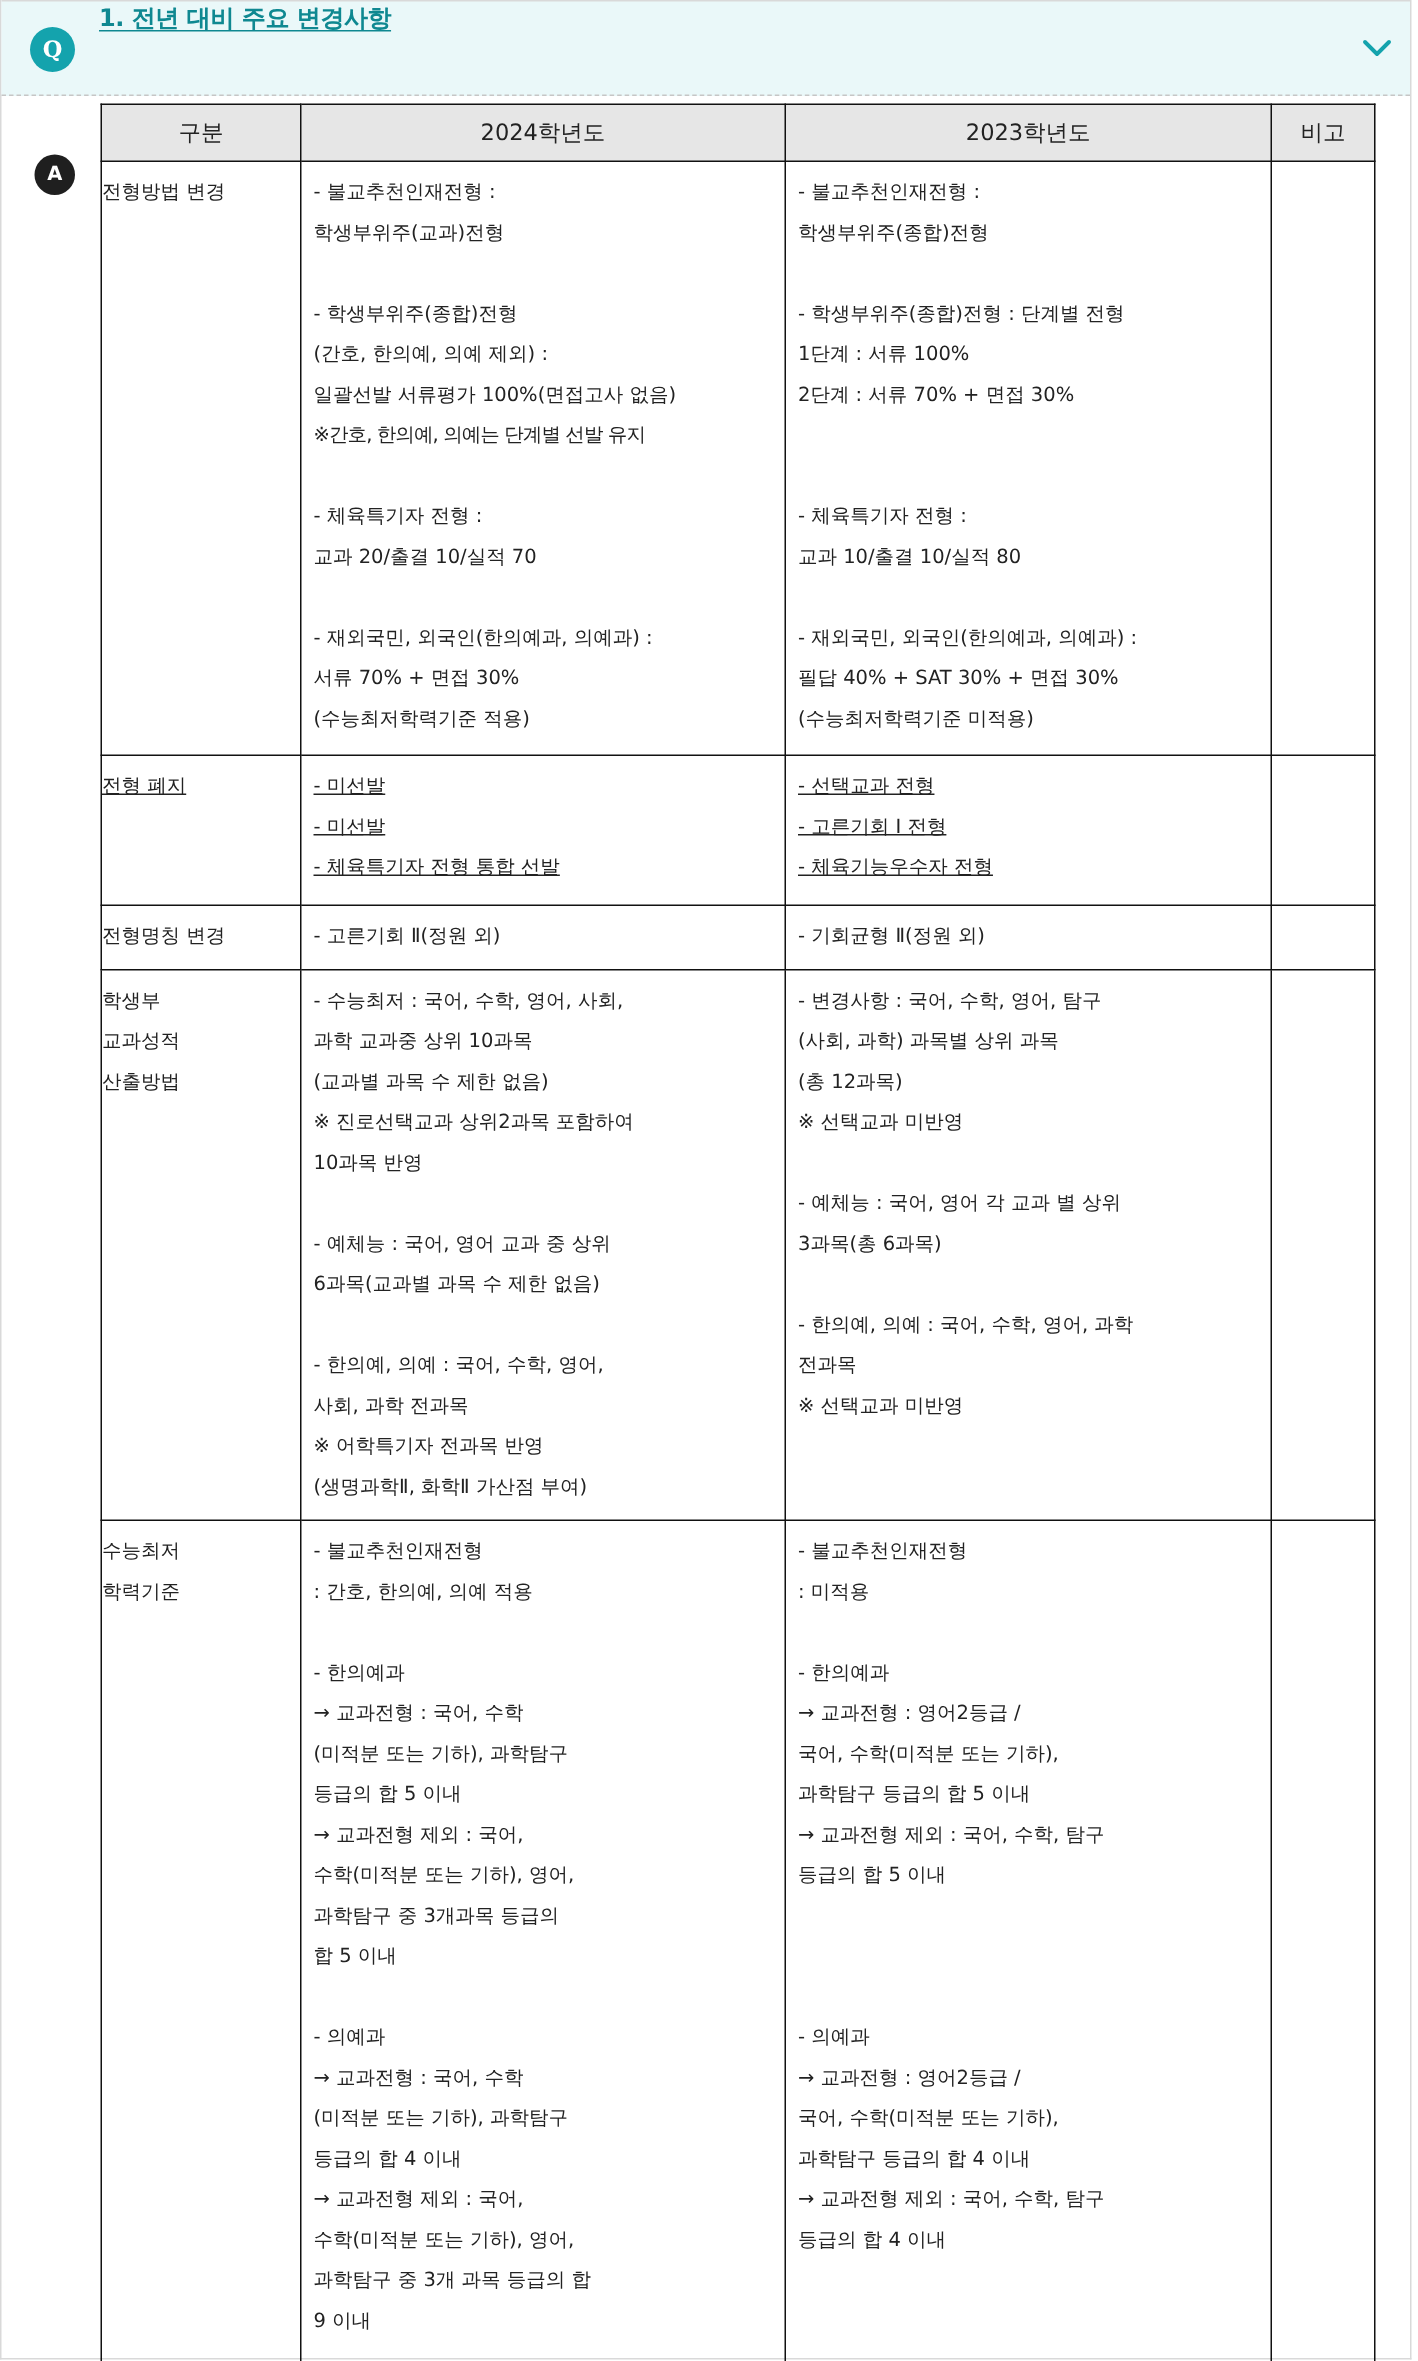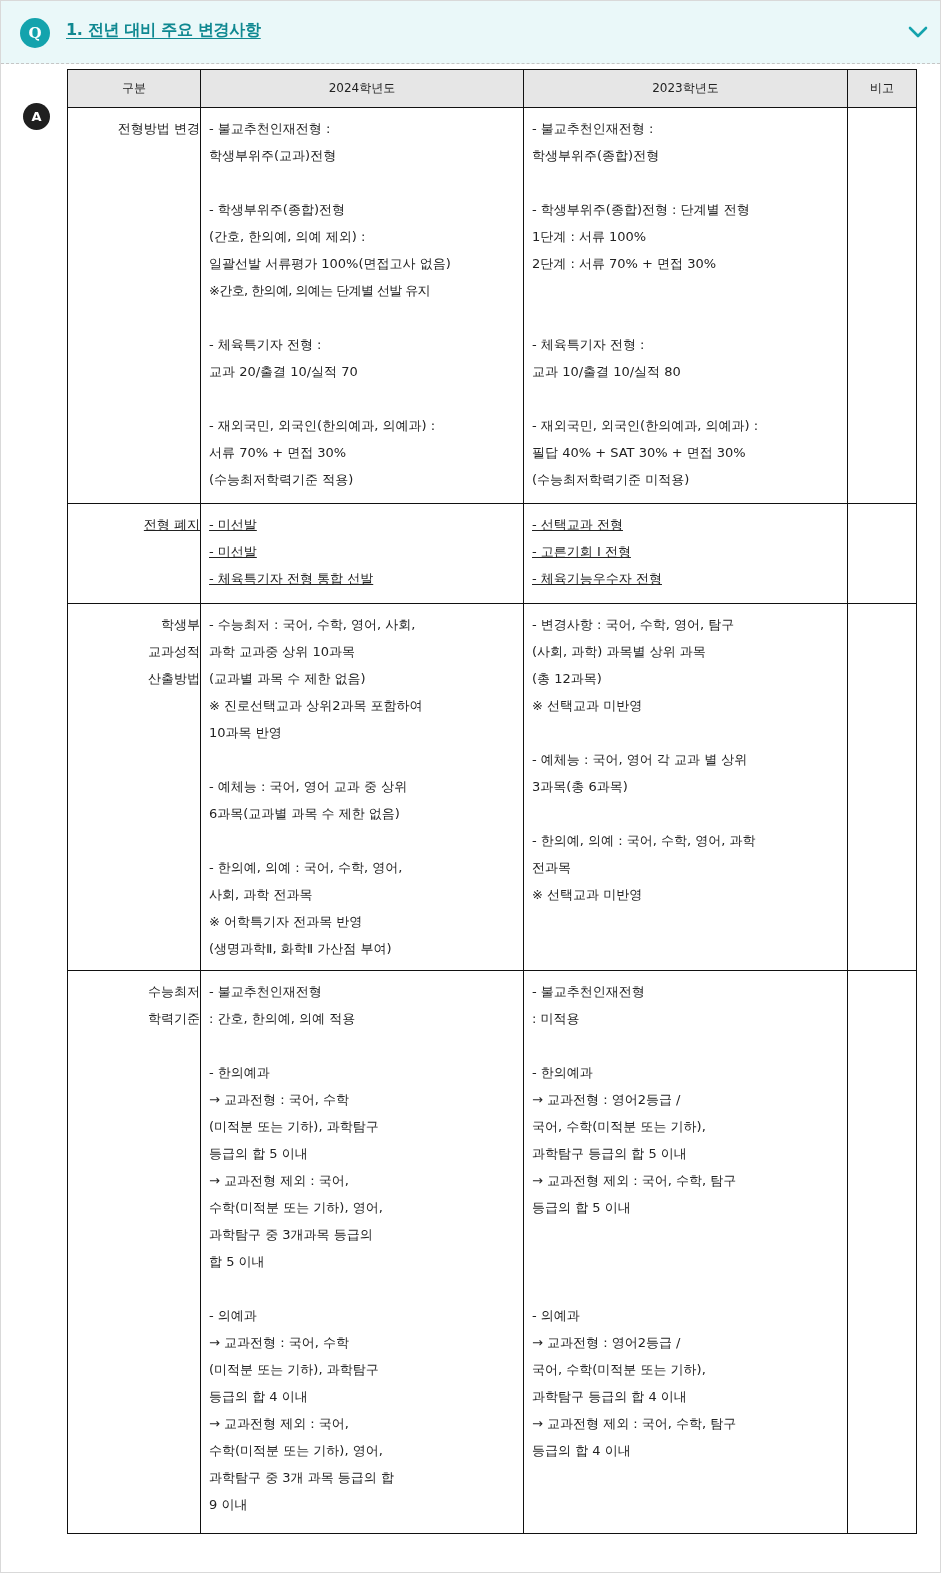--- a/index.html
+++ b/index.html
@@ -46,21 +46,21 @@
     color: #fff;
     font-family: "DejaVu Serif", "Liberation Serif", serif;
     font-weight: bold;
     font-size: 15px;
     line-height: 30px;
     text-align: center;
   }
   .q-title {
     position: absolute;
     left: 65px;
-    top: 19px;
+    top: 1px;
     font-size: 16px;
     font-weight: bold;
     color: #0f8891;
     text-decoration: underline;
     text-underline-offset: 3px;
     letter-spacing: -0.3px;
   }
   .chevron {
     position: absolute;
     left: 906px;
@@ -97,24 +97,24 @@
     border: 1.5px solid #111;
     padding: 0;
     vertical-align: top;
   }
   table.changes th {
     background: #e6e6e6;
     font-weight: normal;
     height: 37px;
     text-align: center;
     vertical-align: middle;
-    font-size: 12px;
+    font-size: 15px;
   }
   td.cat {
-    text-align: right;
+    text-align: left;
     padding-top: 7px !important;
   }
   td.cat .line {
     line-height: 27px;
   }
   td.content {
     padding: 7px 8px 0 8px !important;
     border-radius: 26px;
   }
   .line {
@@ -208,20 +208,32 @@
             <div class="line">-  미선발</div>
             <div class="line">-  체육특기자 전형 통합 선발</div>
           </td>
         <td class="content y2023">
             <div class="line">-  선택교과 전형</div>
             <div class="line">-  고른기회  Ⅰ  전형</div>
             <div class="line">-  체육기능우수자 전형</div>
           </td>
         <td class="note"></td>
       </tr>
+      <tr class="row-rename">
+        <td class="cat">
+            <div class="line">전형명칭 변경</div>
+          </td>
+        <td class="content y2024">
+            <div class="line">-  고른기회 Ⅱ(정원 외)</div>
+          </td>
+        <td class="content y2023">
+            <div class="line">-  기회균형 Ⅱ(정원 외)</div>
+          </td>
+        <td class="note"></td>
+      </tr>
       <tr class="row-grade">
         <td class="cat">
             <div class="line">학생부</div>
             <div class="line">교과성적</div>
             <div class="line">산출방법</div>
           </td>
         <td class="content y2024">
             <div class="line">-  수능최저 : 국어,  수학,  영어,  사회,</div>
             <div class="line">과학  교과중  상위 10과목</div>
             <div class="line">(교과별  과목  수  제한  없음)</div>

